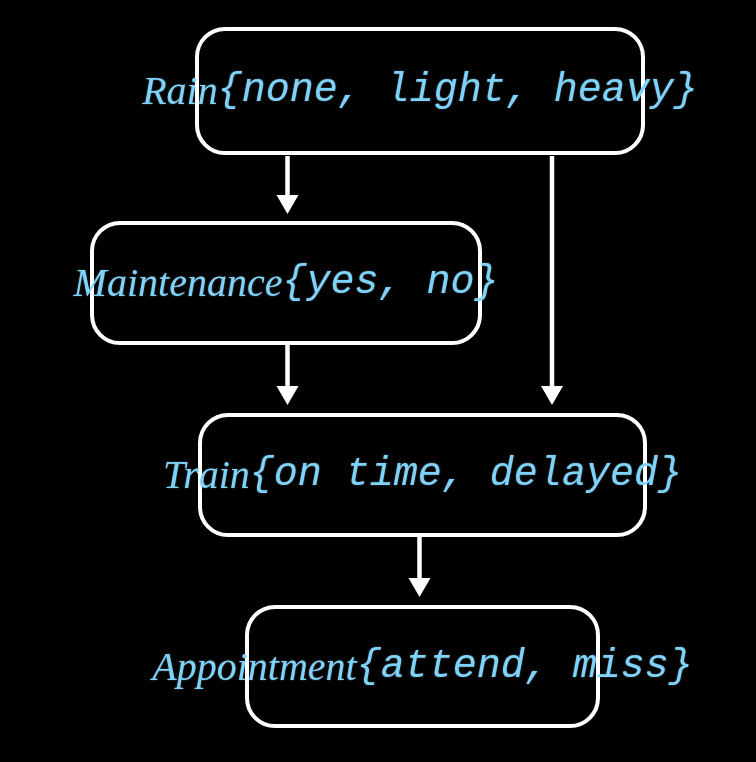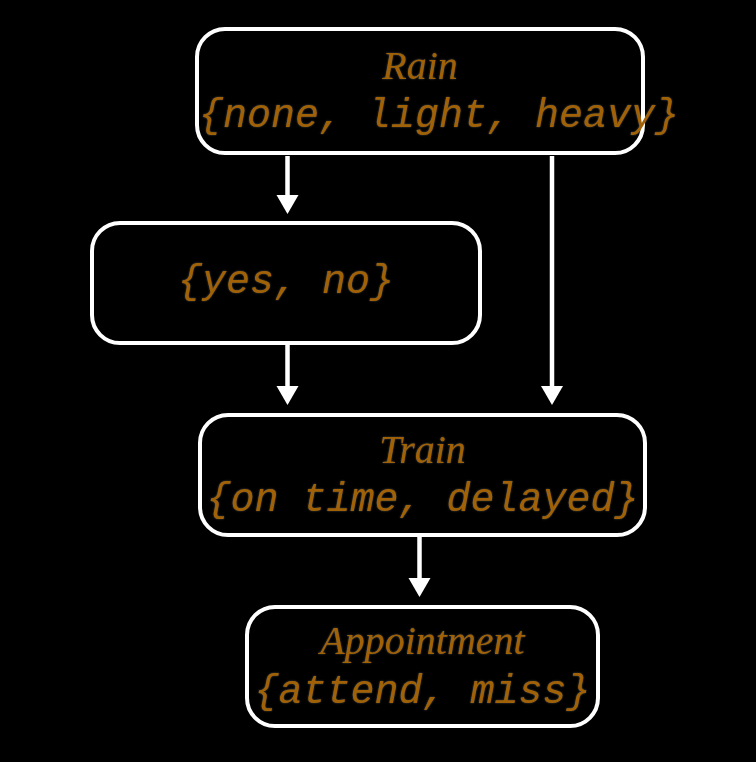--- a/index.html
+++ b/index.html
@@ -15,24 +15,24 @@
     overflow: hidden;
     font-family: "Liberation Serif", "DejaVu Serif", serif;
   }
   .node {
     position: absolute;
     box-sizing: border-box;
     border: 4px solid #ffffff;
     border-radius: 30px;
     background: #000000;
     display: flex;
-    flex-direction: column;
+    align-items: center;
     justify-content: center;
     text-align: center;
-    color: #a16207;
+    color: #7dd3fc;
     font-style: italic;
     font-size: 40px;
     line-height: 1.28;
     text-shadow: 0 0 2px rgba(255,255,255,0.35);
   }
   .node .node-label { white-space: nowrap; }
   .node .node-domain { white-space: nowrap; font-family: Liberation Mono, monospace; }
 
   .node-rain        { left: 195px; top:  27px; width: 450px; height: 128px; }
   .node-maintenance { left:  90px; top: 221px; width: 392px; height: 124px; }
@@ -72,20 +72,21 @@
       <polygon points="408.5,578 430.5,578 419.5,597"></polygon>
     </g>
   </svg>
 
   <div class="node node-rain">
     <span class="node-label">Rain</span>
     <span class="node-domain">{none, light, heavy}</span>
   </div>
 
   <div class="node node-maintenance">
+    <span class="node-label">Maintenance</span>
     <span class="node-domain">{yes, no}</span>
   </div>
 
   <div class="node node-train">
     <span class="node-label">Train</span>
     <span class="node-domain">{on time, delayed}</span>
   </div>
 
   <div class="node node-appointment">
     <span class="node-label">Appointment</span>

